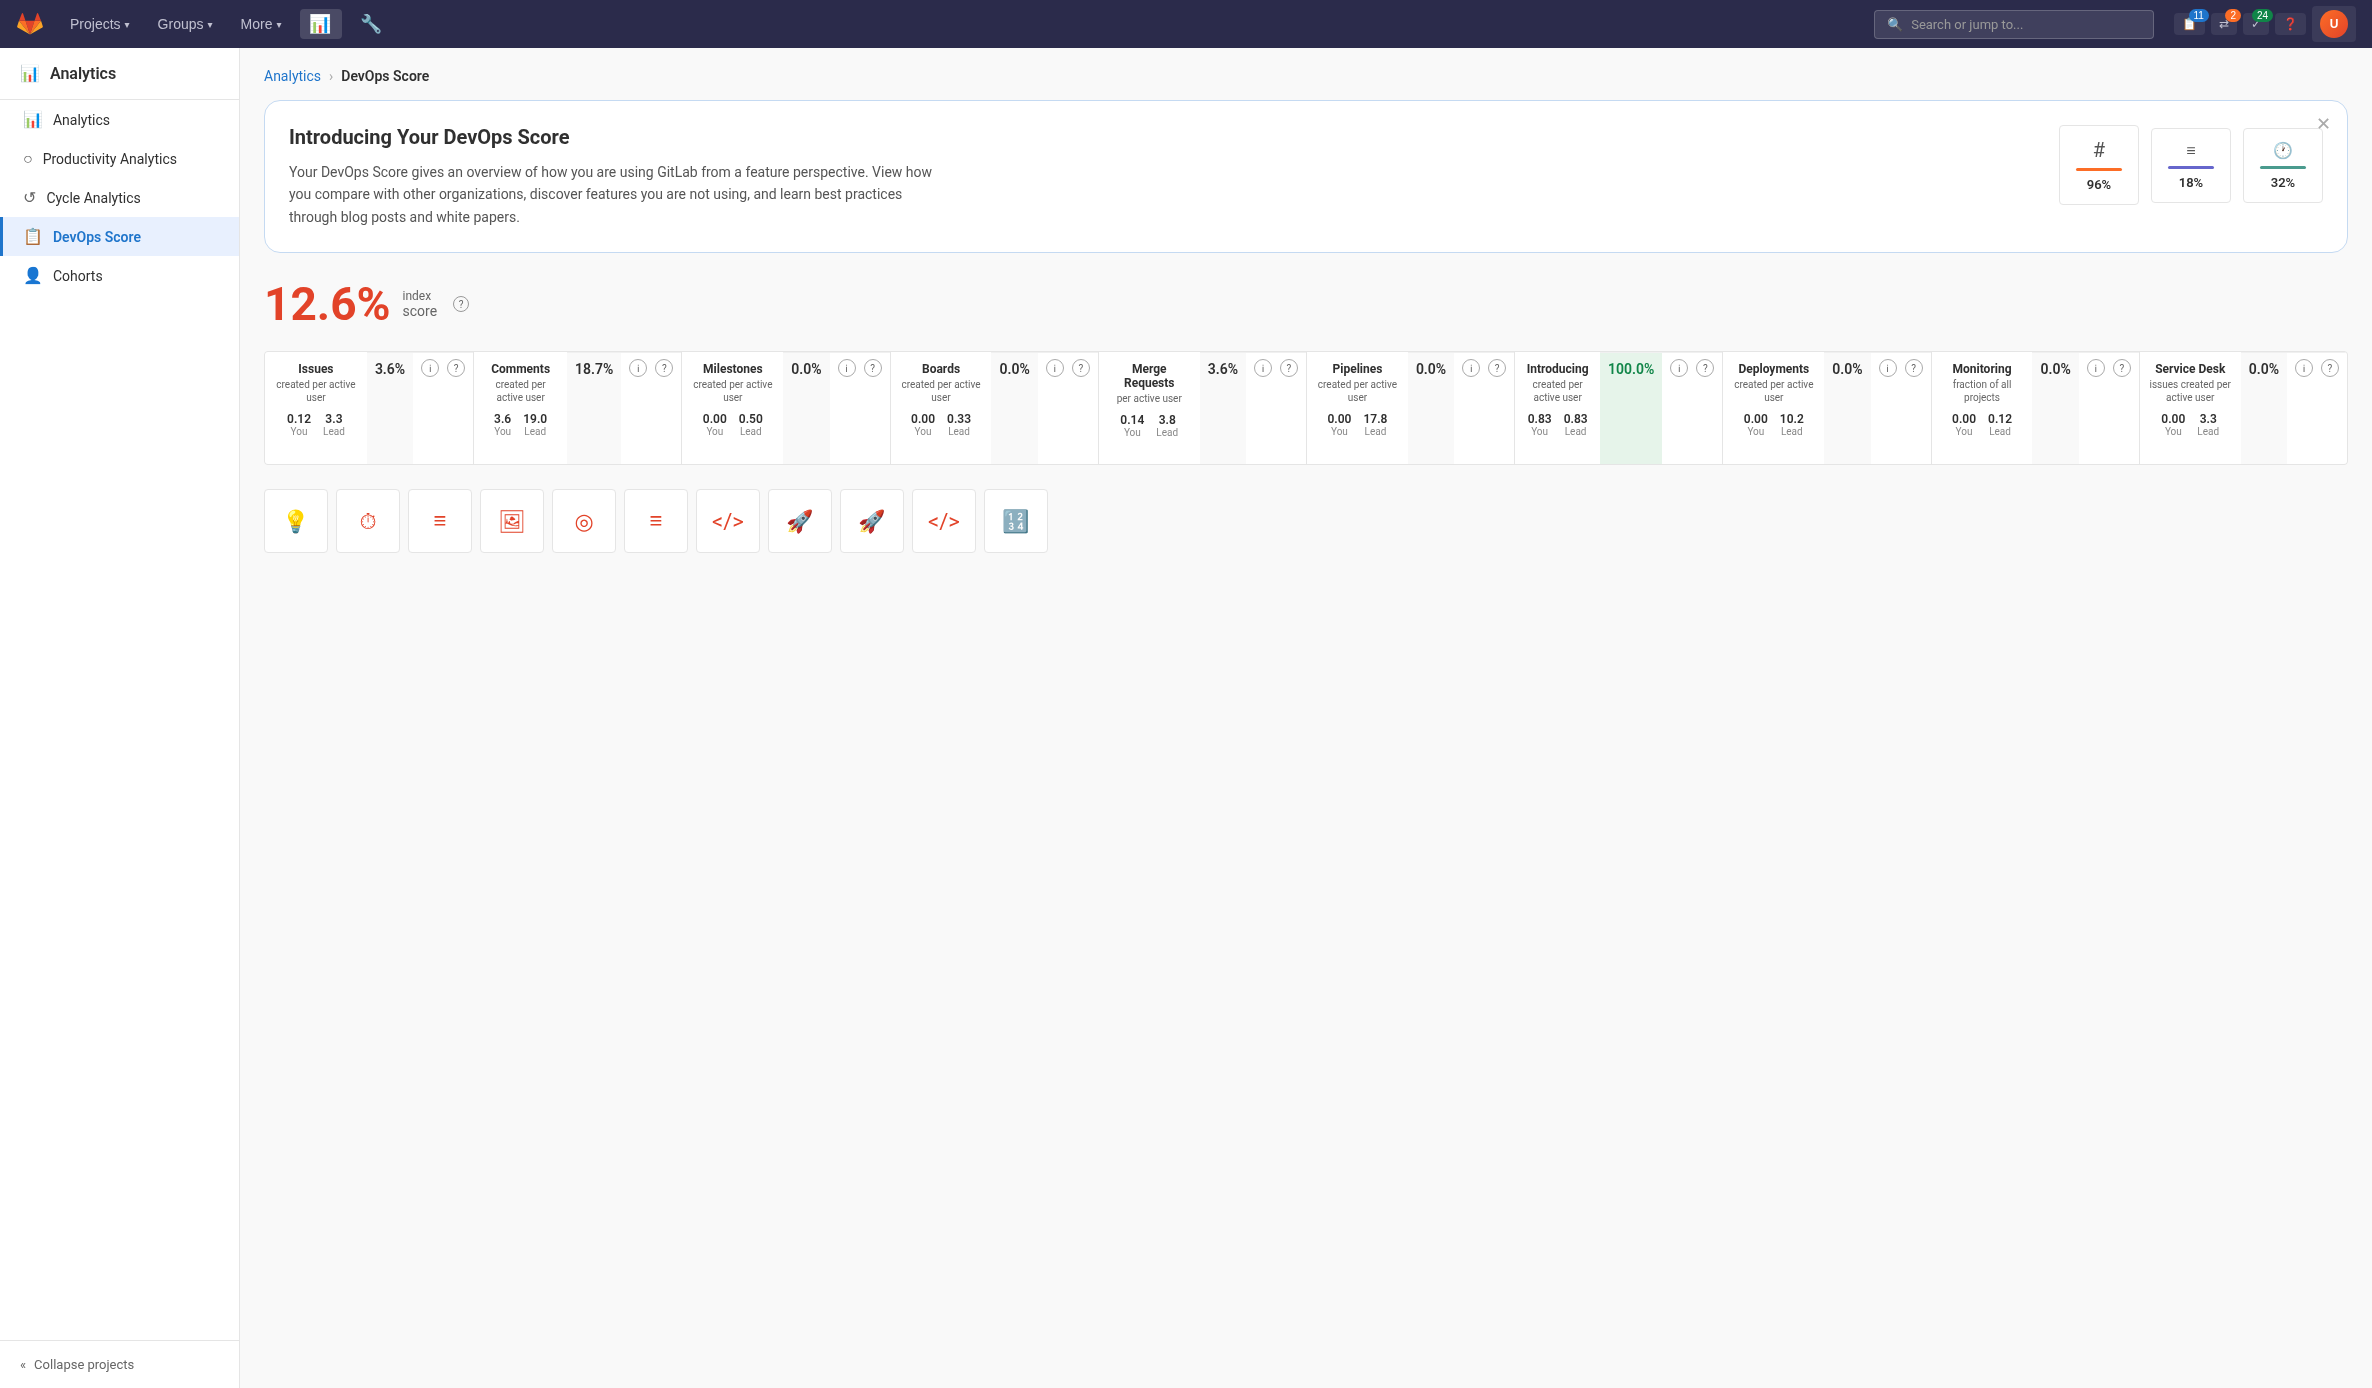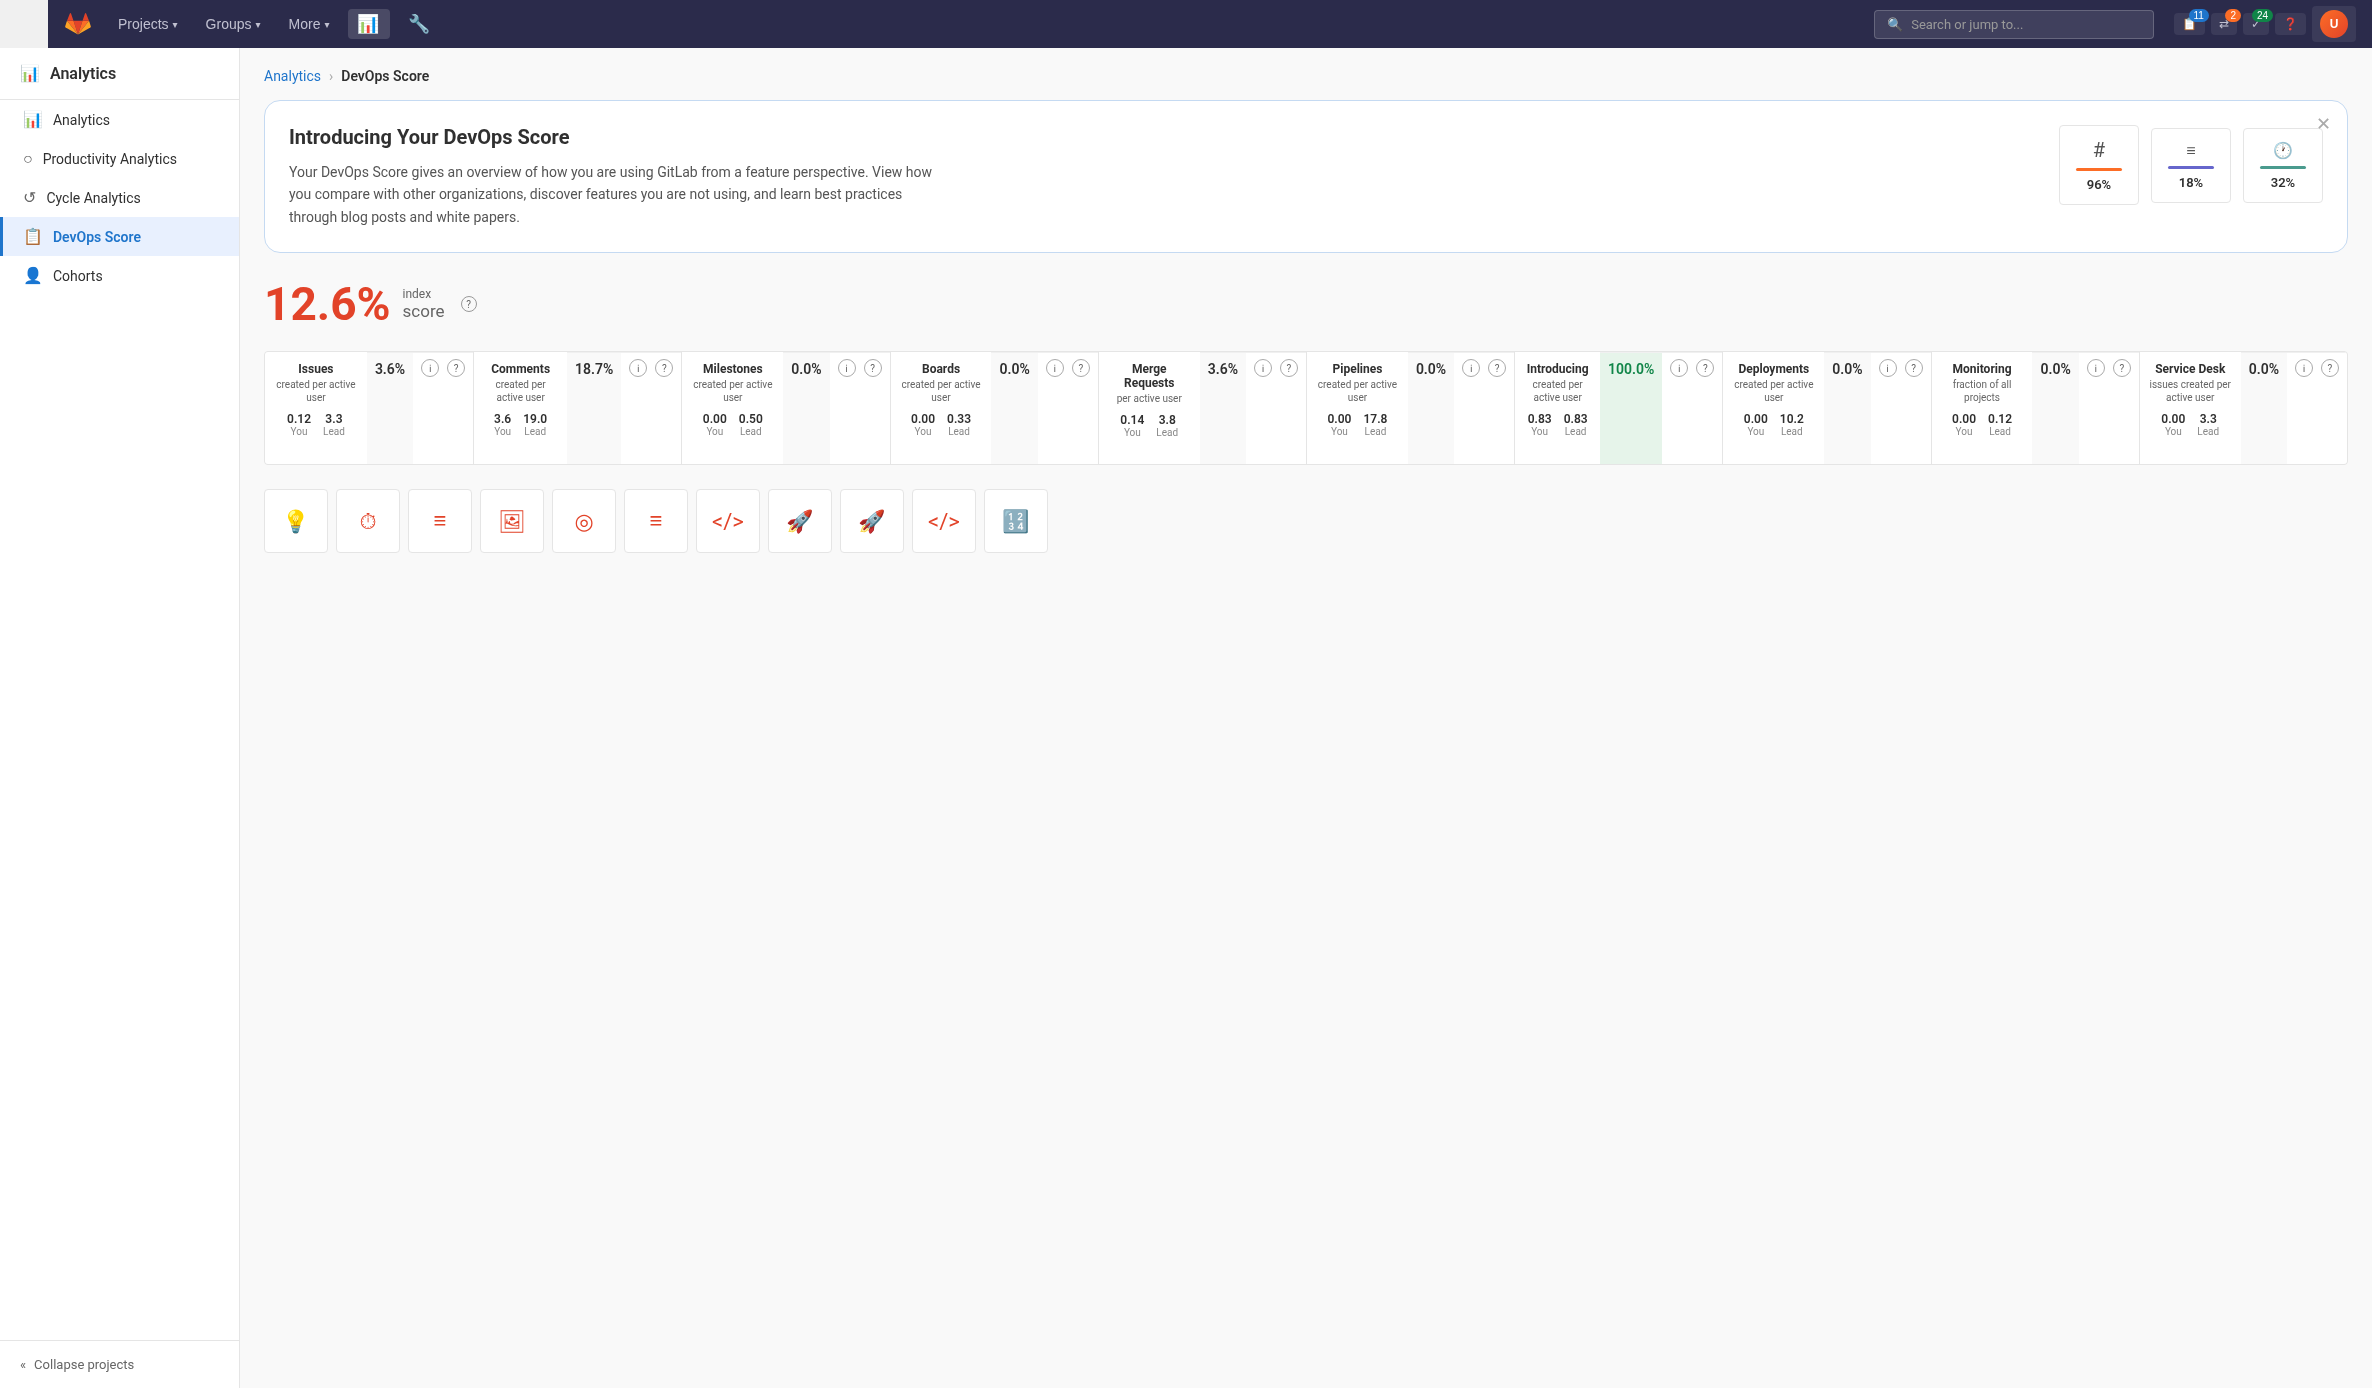--- a/index.html
+++ b/index.html
@@ -9,21 +9,20 @@
     .top-nav {
       background: #2b2b4b;
       height: 48px;
       display: flex;
       align-items: center;
       padding: 0 16px;
       gap: 8px;
       position: fixed;
       top: 0; left: 0; right: 0;
       z-index: 100;
-      margin-left: 48px;
     }
     .nav-logo {
       display: flex; align-items: center; gap: 8px; margin-right: 8px;
     }
     .nav-btn {
       color: #c0c0d0;
       background: none;
       border: none;
       cursor: pointer;
       font-size: 14px;
@@ -441,21 +440,21 @@
           <div class="intro-card-val">32%</div>
         </div>
       </div>
       <button class="intro-close">✕</button>
     </div>
 
     <div class="index-score-row">
       <span class="index-score-val">12.6%</span>
       <div>
         <div style="color:#666;font-size:12px;">index</div>
-        <div style="color:#666;font-size:17px;">score</div>
+        <div style="color:#666;font-size:14px;">score</div>
       </div>
       <span class="help-icon">?</span>
     </div>
 
     <div class="metrics-grid" id="metrics-grid">
         <div class="metric-card">
       <div class="metric-header "></div>
       <div class="metric-body">
         <div class="metric-title">Issues</div>
         <div class="metric-subtitle">created per active user</div>

